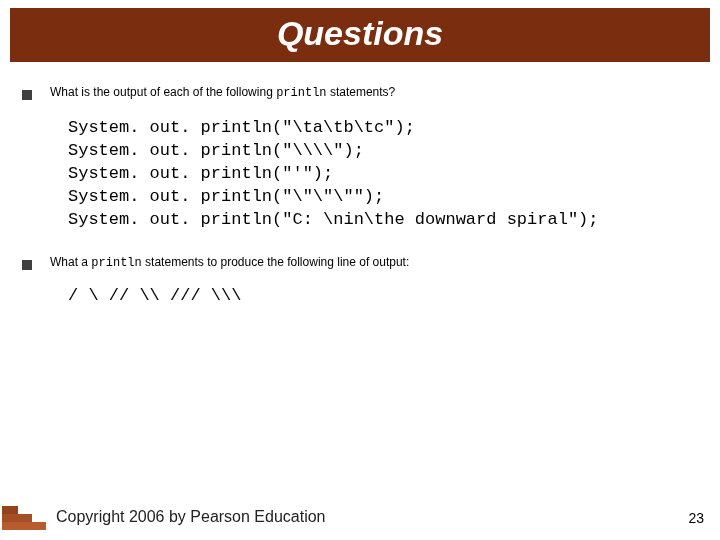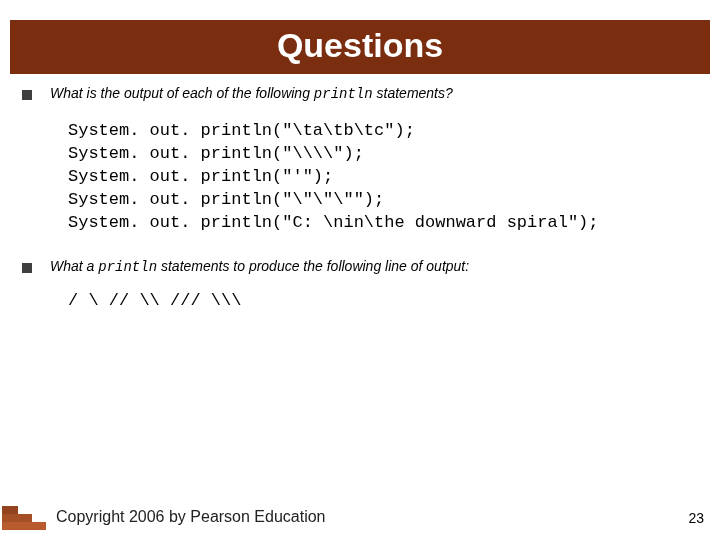--- a/index.html
+++ b/index.html
@@ -1,24 +1,24 @@
 <!DOCTYPE html>
 <html><head>
 <meta charset="utf-8">
 <style>
   * { margin: 0; padding: 0; box-sizing: border-box; }
   html, body { width: 720px; height: 540px; background: #fff; font-family: Verdana, Geneva, sans-serif; overflow: hidden; }
   .slide { position: relative; width: 720px; height: 540px; }
-  .title-band { position: absolute; top: 20px; left: 0; width: 580px; height: 72px; }
+  .title-band { position: absolute; top: 8px; left: 0; width: 580px; height: 72px; font-style: italic; }
   .title-band .brown-bar { position: absolute; top: 0; left: 10px; width: 700px; height: 54px; background: #7a2e0f; }
   .title-band .title-text { position: absolute; top: 6px; left: 0; width: 720px; text-align: center; color: #fff; font-weight: bold; font-size: 34px; font-family: Verdana, Geneva, sans-serif; }
   .content { position: absolute; top: 78px; left: 0; width: 720px; padding: 0 22px 0 22px; }
   .q-line { display: flex; align-items: flex-start; margin-top: 6px; }
   .bullet { width: 10px; height: 10px; background: #3f3f3f; margin-top: 6px; margin-right: 18px; flex: none; }
-  .q-text { font-size: 14px; color: #000; line-height: 1.35; font-family: Verdana, Geneva, sans-serif; font-style: italic; }
+  .q-text { font-size: 12px; color: #000; line-height: 1.35; font-family: Verdana, Geneva, sans-serif; }
   .q-text .mono-inline { font-family: "Courier New", Courier, monospace; }
   .code-block { margin: 16px 0 0 46px; font-family: "Courier New", Courier, monospace; font-size: 17px; line-height: 1.35; color: #000; white-space: pre; }
   .second-block { margin-top: 22px; }
   .output-block { margin: 14px 0 0 46px; font-family: "Courier New", Courier, monospace; font-size: 17px; line-height: 1.35; color: #000; white-space: pre; }
   .footer { position: absolute; bottom: 8px; left: 0; width: 720px; height: 28px; }
   .podium { position: absolute; left: 2px; bottom: 2px; width: 44px; height: 28px; }
   .podium .step1 { position: absolute; left: 0; bottom: 0; width: 44px; height: 8px; background: #b85c2f; }
   .podium .step2 { position: absolute; left: 0; bottom: 8px; width: 30px; height: 8px; background: #a54f26; }
   .podium .step3 { position: absolute; left: 0; bottom: 16px; width: 16px; height: 8px; background: #93431e; }
   .copyright { position: absolute; left: 56px; bottom: 6px; font-size: 16px; color: #222; font-family: Verdana, Geneva, sans-serif; }

